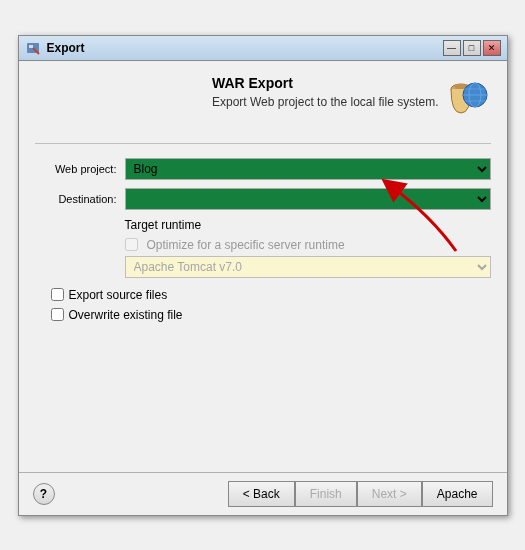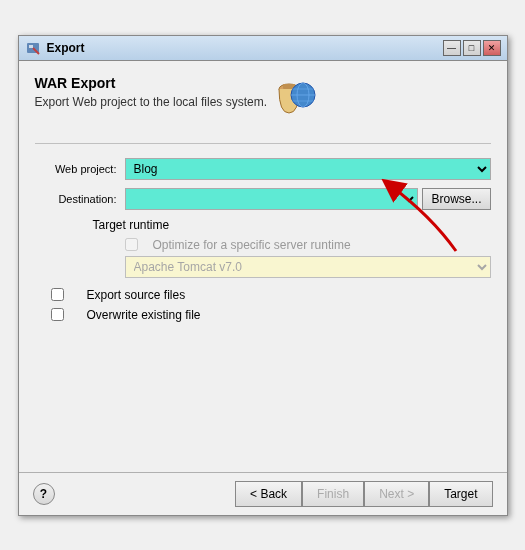--- a/index.html
+++ b/index.html
@@ -67,21 +67,21 @@
       color: #000;
     }
     .section-desc {
       font-size: 12px;
       color: #333;
       margin-bottom: 14px;
     }
     .war-header {
       display: flex;
       align-items: flex-start;
-      justify-content: flex-start;
+      justify-content: flex-end;
       margin-bottom: 16px;
     }
     .war-header-text {}
     .divider-line {
       border: none;
       border-top: 1px solid #c0c0c0;
       margin: 8px 0 14px 0;
     }
     .form-row {
       display: flex;
@@ -98,52 +98,52 @@
     .form-control-wrap {
       flex: 1;
       display: flex;
       gap: 4px;
       align-items: center;
     }
     select.form-select {
       flex: 1;
       height: 22px;
       border: 1px solid #aaa;
-      background: #5eead4;
+      background: #15803d;
       font-size: 12px;
       padding: 0 4px;
       appearance: auto;
     }
     select.form-select:disabled {
       background: #fef9c3;
       color: #888;
     }
     .browse-btn {
       height: 22px;
       padding: 0 8px;
       border: 1px solid #888;
       background: linear-gradient(to bottom, #f0f0f0, #d8d8d8);
       font-size: 12px;
       cursor: pointer;
       white-space: nowrap;
     }
     .target-runtime-section {
-      margin-left: 58px;
+      margin-left: 90px;
       margin-bottom: 6px;
     }
     .target-runtime-label {
       font-size: 12px;
       color: #000;
       margin-bottom: 4px;
       font-weight: normal;
     }
     .checkbox-row {
       display: flex;
       align-items: center;
-      gap: 15px;
+      gap: 9px;
       margin-bottom: 4px;
     }
     .checkbox-row.indented {
       margin-left: 90px;
     }
     .checkbox-row input[type="checkbox"] {
       margin: 0;
     }
     .checkbox-label {
       font-size: 12px;
@@ -155,21 +155,21 @@
     .runtime-dropdown-row {
       margin-left: 90px;
       margin-bottom: 10px;
     }
     .extra-options {
       margin-top: 10px;
     }
     .extra-option-row {
       display: flex;
       align-items: center;
-      gap: 23px;
+      gap: 5px;
       margin-bottom: 6px;
       margin-left: 16px;
     }
     .main-area {
       position: relative;
       min-height: 300px;
     }
     .footer {
       border-top: 1px solid #b0b0b0;
       padding: 8px 14px;
@@ -230,21 +230,21 @@
       <div class="title-btn">—</div>
       <div class="title-btn">□</div>
       <div class="title-btn close">✕</div>
     </div>
   </div>
 
   <div class="content">
     <div class="war-header">
       <div class="war-header-text">
         <div class="section-title">WAR Export</div>
-        <div class="section-desc">Export Web project to the local files system.</div>
+        <div class="section-desc">Export Web project to the local file system.</div>
       </div>
 
       <svg width="52" height="52" viewBox="0 0 52 52">
 
         <ellipse cx="22" cy="14" rx="10" ry="5" fill="#d4a060" stroke="#a07030" stroke-width="1"></ellipse>
         <path d="M12 14 Q12 38 22 38 Q32 38 32 14" fill="#e8c880" stroke="#a07030" stroke-width="1"></path>
         <rect x="16" y="9" width="12" height="5" fill="#c09050" rx="1"></rect>
 
         <circle cx="36" cy="20" r="12" fill="#4488cc" stroke="#2255aa" stroke-width="1"></circle>
         <ellipse cx="36" cy="20" rx="6" ry="12" fill="none" stroke="#6aabee" stroke-width="0.8"></ellipse>
@@ -266,21 +266,20 @@
           </select>
         </div>
       </div>
 
       <div class="form-row">
         <div class="form-label">Destination:</div>
         <div class="form-control-wrap">
           <select class="form-select">
             <option value=""></option>
           </select>
-          <button class="browse-btn">Browse...</button>
         </div>
       </div>
 
       <div class="target-runtime-section">
         <div class="target-runtime-label">Target runtime</div>
       </div>
 
       <div class="checkbox-row indented disabled-row">
         <input type="checkbox" id="optimize" disabled="" style="">
         <label class="checkbox-label" for="optimize">Optimize for a specific server runtime</label>
@@ -315,16 +314,16 @@
   </div>
 
   <div class="footer">
     <div class="footer-left">
       <button class="help-btn">?</button>
     </div>
     <div class="footer-right">
       <button class="footer-btn">&lt; Back</button>
       <button class="footer-btn" disabled="">Finish</button>
       <button class="footer-btn" disabled="">Next &gt;</button>
-      <button class="footer-btn">Target</button>
+      <button class="footer-btn">Apache</button>
     </div>
   </div>
 </div>
 
 </body></html>

